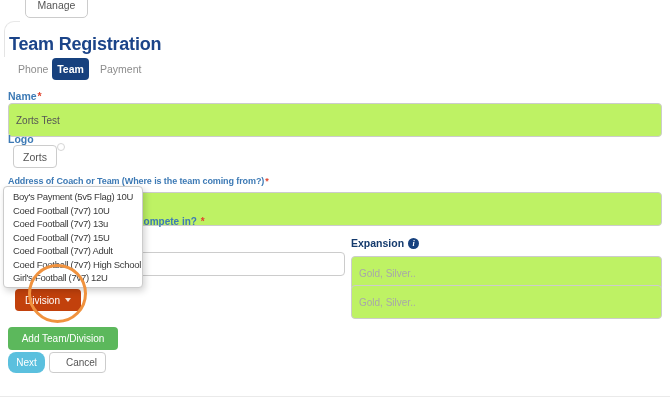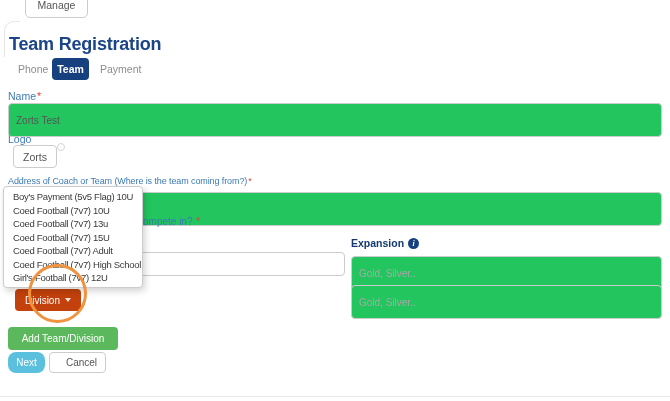--- a/index.html
+++ b/index.html
@@ -19,24 +19,24 @@
   .page-title { position:absolute; left:9px; top:34px; font-size:18px; font-weight:bold;
     color:#1b4489; letter-spacing:-0.2px; }
 
   .tab { position:absolute; top:58px; height:22px; display:flex; align-items:center;
     justify-content:center; font-size:10.5px; color:#8c8c8c; cursor:pointer; padding:0 8px; }
   .tab.active { background:#17417e; color:#fff; border-radius:4px; font-weight:bold; }
   .tab-phone { left:10px; }
   .tab-team  { left:52px; width:37px; }
   .tab-payment { left:92px; }
 
-  .field-label { position:absolute; font-size:10.5px; font-weight:normal; color:#3d7ab5; white-space:nowrap; }
+  .field-label { position:absolute; font-size:10.5px; font-weight:bold; color:#3d7ab5; white-space:nowrap; }
   .req { color:#e0442e; margin-left:1px; }
 
-  .text-input { position:absolute; border:1px solid #ccc; border-radius:4px; background:#22c55e;
+  .text-input { position:absolute; border:1px solid #ccc; border-radius:4px; background:#bef264;
     font-size:10px; color:#555; padding:16px 7px; font-family:"Liberation Sans", sans-serif; outline:none; }
   .text-input::placeholder { color:#a8a8a8; opacity:1; }
 
   .name-input { left:8px; top:103px; width:654px; height:22px; }
   .upload { left:13px; top:145px; width:44px; height:23px; }
   .spinner { position:absolute; left:57px; top:143px; width:8px; height:8px;
     border:1.5px solid #d6d6d6; border-radius:50%; }
 
   .address-label { left:8px; top:176px; font-size:9px; letter-spacing:-0.1px; }
   .address-input { left:8px; top:192px; width:654px; height:22px; }

